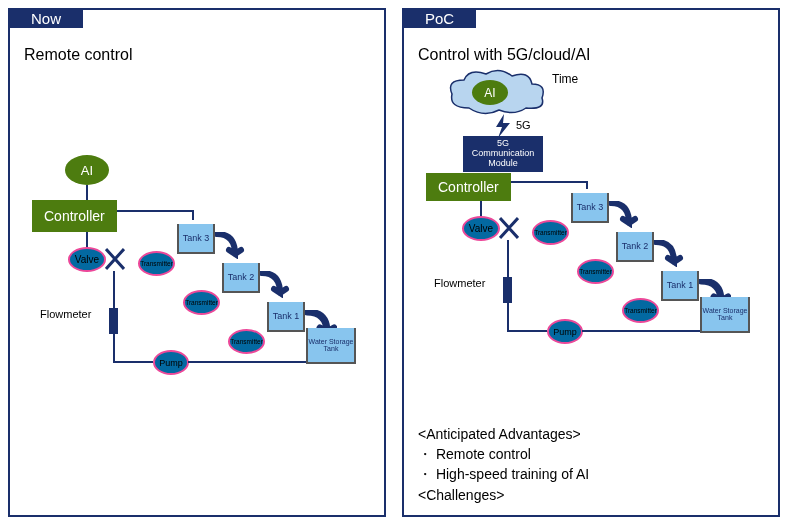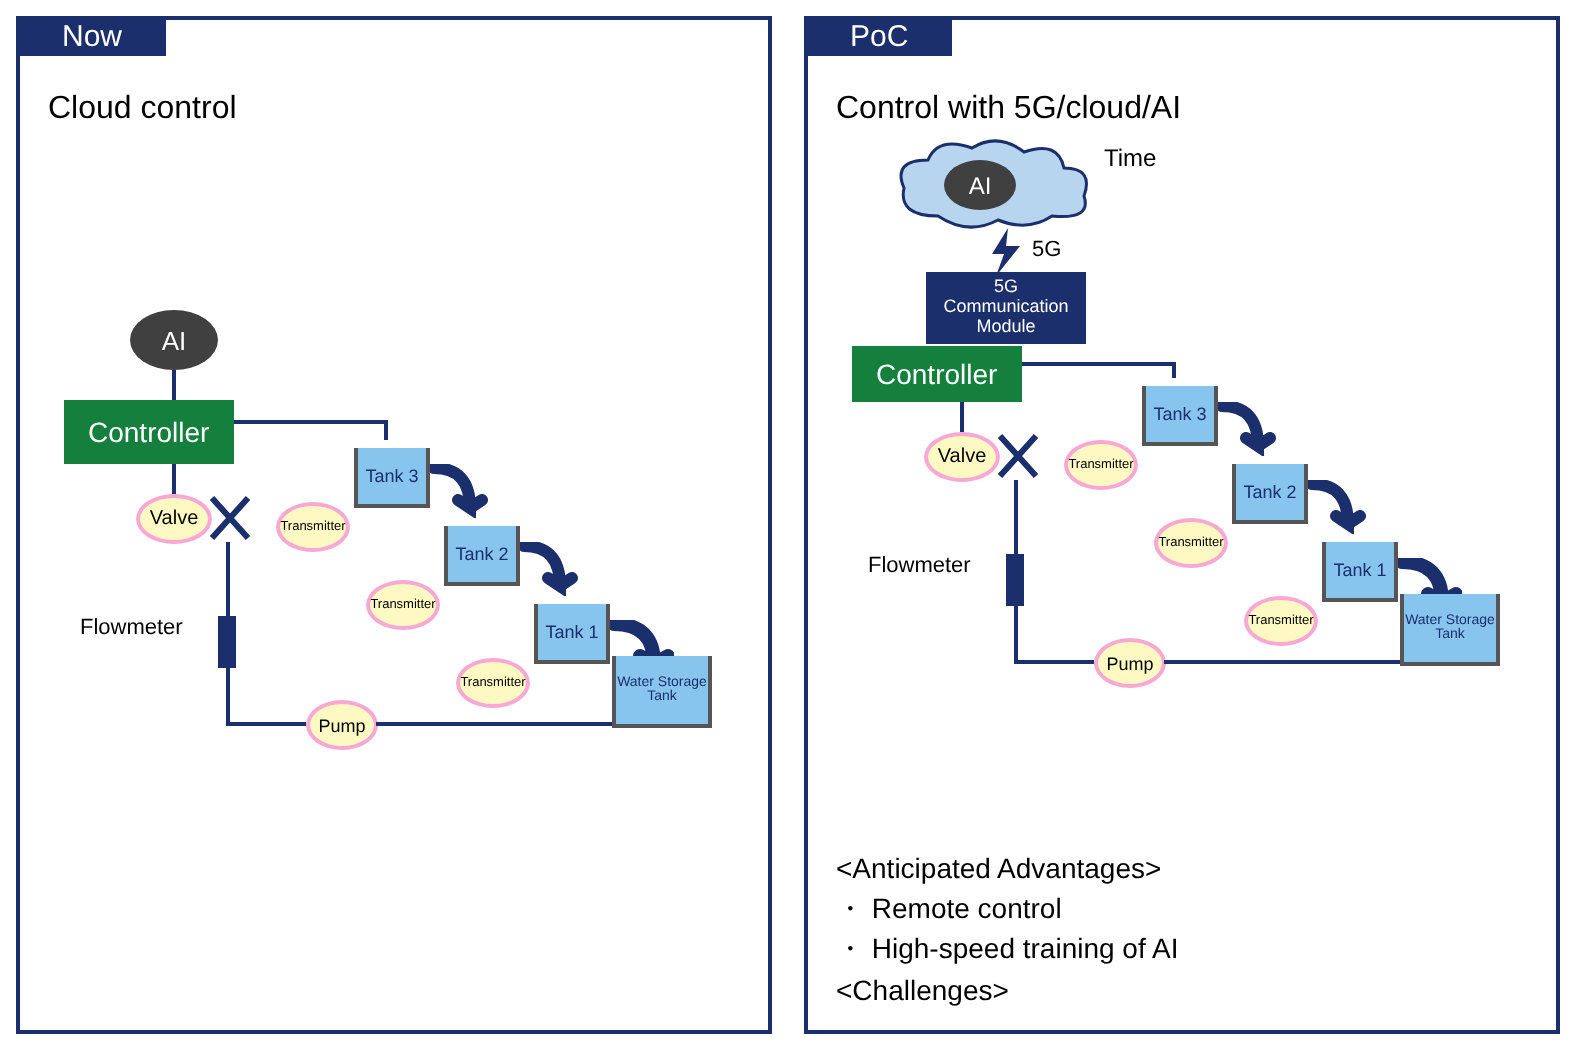--- a/index.html
+++ b/index.html
@@ -1,43 +1,43 @@
 <!DOCTYPE html>
 <html><head>
 <meta charset="utf-8">
 <style>
   body{margin:0;font-family:Arial,sans-serif;display:flex;gap:16px;padding:8px;background:#fff;width:788px;box-sizing:border-box}
   .panel{border:2px solid #1a2f6b;flex:1;position:relative;box-sizing:border-box;height:509px}
   .tab{position:absolute;top:-1px;left:-1px;background:#1a2f6b;color:#fff;padding:1px 22px;font-size:15px}
   .title{position:absolute;top:36px;left:14px;font-size:16px;color:#000}
   .diag{position:absolute}
-  .ai-oval{background:#404040;color:#fff;width:44px;height:30px;border-radius:50%;display:flex;align-items:center;justify-content:center;font-size:13px}
-  .ctrl{background:#15803d;color:#fff;padding:8px 12px;font-size:14px;text-align:center}
+  .ai-oval{background:#4d7c0f;color:#fff;width:44px;height:30px;border-radius:50%;display:flex;align-items:center;justify-content:center;font-size:13px}
+  .ctrl{background:#4d7c0f;color:#fff;padding:8px 12px;font-size:14px;text-align:center}
   .comm-mod{background:#1a2f6b;color:#fff;padding:3px 5px;font-size:9px;text-align:center;line-height:1.1}
   .tank{background:#88c5ee;border:2px solid #555;border-top:none;width:34px;height:28px;position:absolute;display:flex;align-items:center;justify-content:center;font-size:9px;color:#1a2f6b}
   .tank::before{content:'';position:absolute;top:-4px;left:0;right:0;height:4px;background:#fff}
   .storage{background:#88c5ee;border:2px solid #555;border-top:none;width:46px;height:34px;position:absolute;display:flex;align-items:center;justify-content:center;font-size:7px;color:#1a2f6b;text-align:center;line-height:1}
-  .circ{border:2px solid #f9a8d4;border-radius:50%;background:#fef9c3;position:absolute;display:flex;align-items:center;justify-content:center}
+  .circ{border:2px solid #ec4899;border-radius:50%;background:#0369a1;position:absolute;display:flex;align-items:center;justify-content:center}
   .valve{width:34px;height:21px;font-size:10px}
   .xmit{width:33px;height:21px;font-size:6.5px}
   .pump{width:32px;height:21px;font-size:9px}
   .lbl{position:absolute;font-size:11px}
   .flow-box{width:9px;height:26px;background:#1a2f6b;position:absolute}
   .line{position:absolute;background:#1a2f6b}
   .h{height:2px}.v{width:2px}
   .arrow{position:absolute}
   .cloud{position:absolute}
   .notes{position:absolute;bottom:10px;left:14px;right:10px;font-size:14px;line-height:1.45}
 </style>
 </head>
 <body>
 
 <div class="panel">
   <div class="tab">Now</div>
-  <div class="title">Cloud control</div>
+  <div class="title">Remote control</div>
 
   <div class="diag ai-oval" style="top:145px;left:55px">AI</div>
   <div class="line v" style="top:175px;left:76px;height:15px"></div>
   <div class="diag ctrl" style="top:190px;left:22px">Controller</div>
 
   <div class="line v" style="top:222px;left:76px;height:15px"></div>
   <div class="circ valve" style="top:237px;left:58px">Valve</div>
 
   <svg class="diag" style="top:238px;left:95px" width="20" height="22">
       <path d="M1 1 L19 21 M19 1 L1 21" stroke="#1a2f6b" stroke-width="3" fill="none"></path>

